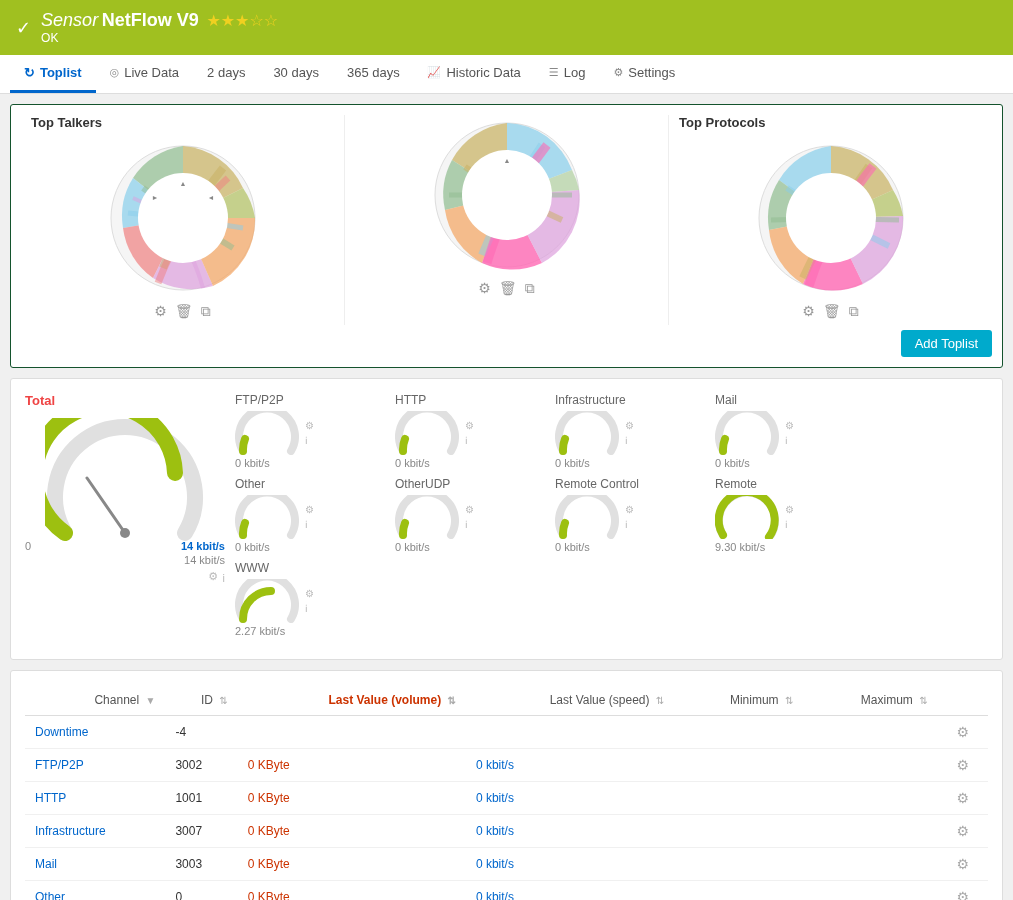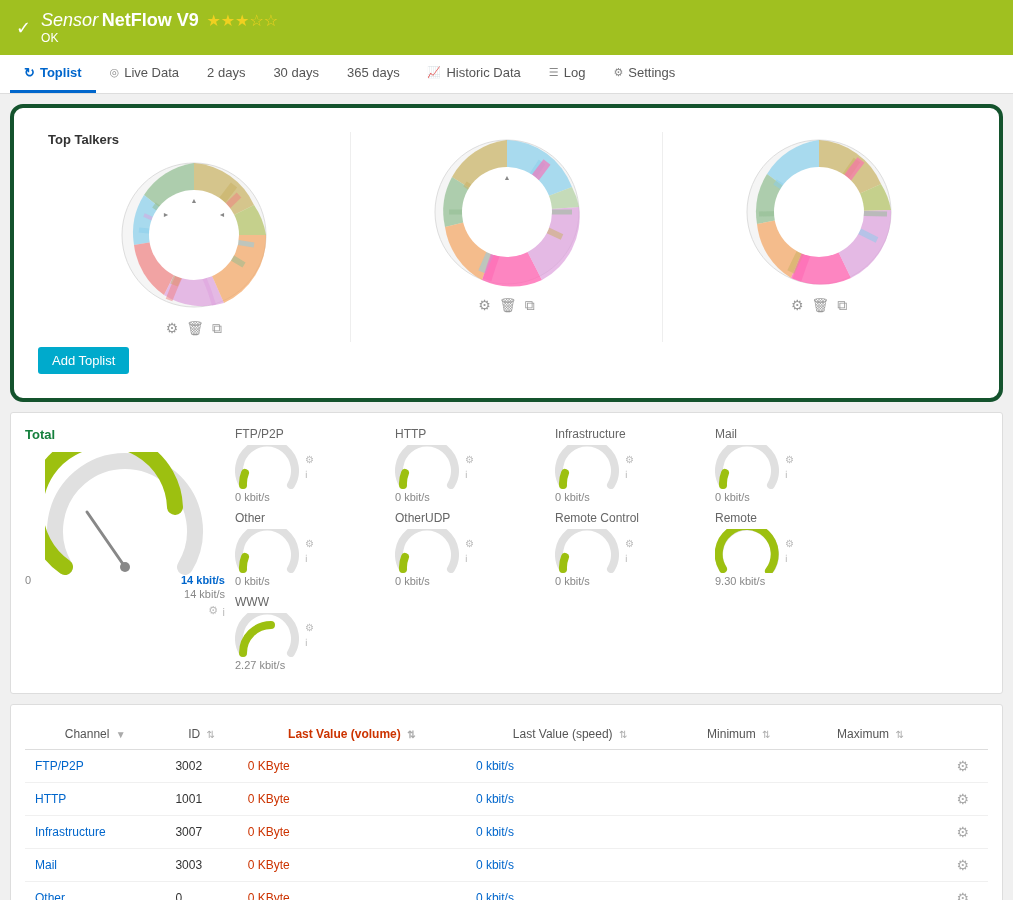--- a/index.html
+++ b/index.html
@@ -45,23 +45,23 @@
       border-bottom: 3px solid #0066cc;
       font-weight: bold;
     }
 
     
     .main { padding: 10px; }
 
     
     .toplist-section {
       background: white;
-      border: 4px solid #14532d;
-      border-radius: 13px;
-      padding: 24px;
+      border: 1px solid #14532d;
+      border-radius: 3px;
+      padding: 10px;
       margin-bottom: 10px;
     }
     .toplist-grid {
       display: flex;
       gap: 0;
     }
     .toplist-item {
       flex: 1;
       border-right: 1px solid #eee;
       padding: 0 10px 5px 10px;
@@ -93,39 +93,39 @@
       background: #00aacc;
       color: white;
       border: none;
       padding: 6px 14px;
       border-radius: 3px;
       cursor: pointer;
       float: right;
       margin-top: 5px;
       font-size: 13px;
     }
-    .toplist-footer { display: flex; justify-content: flex-start; }
+    .toplist-footer { display: flex; justify-content: flex-end; }
 
     
     .gauge-section {
       background: white;
       border: 1px solid #ddd;
       border-radius: 3px;
       padding: 14px;
       margin-bottom: 10px;
     }
     .gauge-grid {
       display: flex;
       align-items: flex-start;
       gap: 10px;
     }
     .gauge-total {
       min-width: 200px;
     }
-    .gauge-total-title { font-weight: bold; color: #15803d; margin-bottom: 10px; }
+    .gauge-total-title { font-weight: bold; color: #ef4444; margin-bottom: 10px; }
     .big-gauge {
       width: 160px;
       height: 120px;
       margin: 0 auto;
       position: relative;
     }
     .gauge-labels {
       display: flex;
       justify-content: space-between;
       font-size: 11px;
@@ -150,21 +150,21 @@
 
     
     .table-section {
       background: white;
       border: 1px solid #ddd;
       border-radius: 3px;
       padding: 14px;
     }
     table { width: 100%; border-collapse: collapse; }
     thead th {
-      text-align: center;
+      text-align: right;
       padding: 8px 10px;
       color: #555;
       font-weight: normal;
       font-size: 12px;
       border-bottom: 1px solid #ddd;
       cursor: pointer;
     }
     thead th.highlight { color: #cc3300; font-weight: bold; }
     tbody tr { border-bottom: 1px solid #f0f0f0; }
     tbody td { padding: 8px 10px; font-size: 12px; }
@@ -281,20 +281,21 @@
           </svg>
         </div>
         <div class="toplist-actions">
           <span title="Pin">⚙</span>
           <span title="Delete">🗑</span>
           <span title="Open">⧉</span>
         </div>
       </div>
 
       <div class="toplist-item">
+        <div class="toplist-title">Top Protocols</div>
         <div class="toplist-chart">
           <svg class="chord-svg" viewBox="0 0 160 160" xmlns="http://www.w3.org/2000/svg">
             <circle cx="80" cy="80" r="72" fill="#f5f5f5" stroke="#ddd" stroke-width="1"></circle>
             <path d="M80,8 A72,72 0 0,1 142,52 L80,80 Z" fill="#c8b060" opacity="0.7"></path>
             <path d="M80,8 A72,72 0 0,0 28,42 L80,80 Z" fill="#87ceeb" opacity="0.7"></path>
             <path d="M28,42 A72,72 0 0,0 18,92 L80,80 Z" fill="#8fbc8f" opacity="0.7"></path>
             <path d="M18,92 A72,72 0 0,0 52,146 L80,80 Z" fill="#f4a460" opacity="0.7"></path>
             <path d="M52,146 A72,72 0 0,0 112,146 L80,80 Z" fill="#ff69b4" opacity="0.8"></path>
             <path d="M112,146 A72,72 0 0,0 152,78 L80,80 Z" fill="#dda0dd" opacity="0.7"></path>
             <path d="M142,52 A72,72 0 0,1 152,78 L80,80 Z" fill="#b0c060" opacity="0.7"></path>
@@ -529,20 +530,31 @@
             <span class="sort-icon">⇅</span>
           </th>
           <th>
             <span>Maximum</span>
             <span class="sort-icon">⇅</span>
           </th>
           <th></th>
         </tr>
       </thead>
       <tbody id="table-body">
+      <tr>
+    <td><a href="#">Downtime</a></td>
+    <td>-4</td>
+    <td style="color:#cc3300;"></td>
+    <td style="color:#0066cc;"></td>
+    <td></td>
+    <td></td>
+    <td style="text-align:center;">
+      <span class="settings-gear">⚙</span>
+    </td>
+  </tr>
           <tr>
     <td><a href="#">FTP/P2P</a></td>
     <td>3002</td>
     <td style="color:#cc3300;">0 KByte</td>
     <td style="color:#0066cc;">0 kbit/s</td>
     <td></td>
     <td></td>
     <td style="text-align:center;">
       <span class="settings-gear">⚙</span>
     </td>

